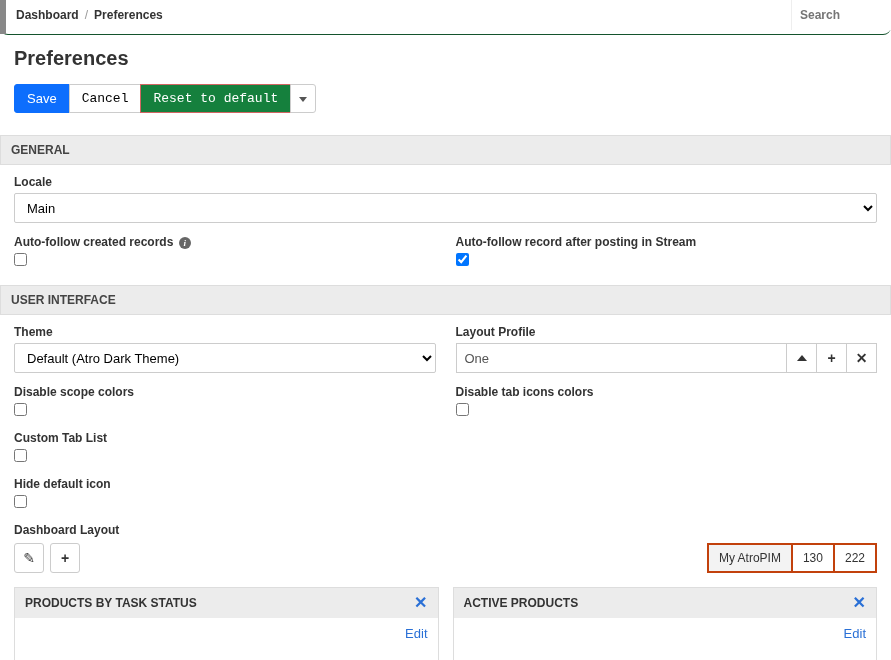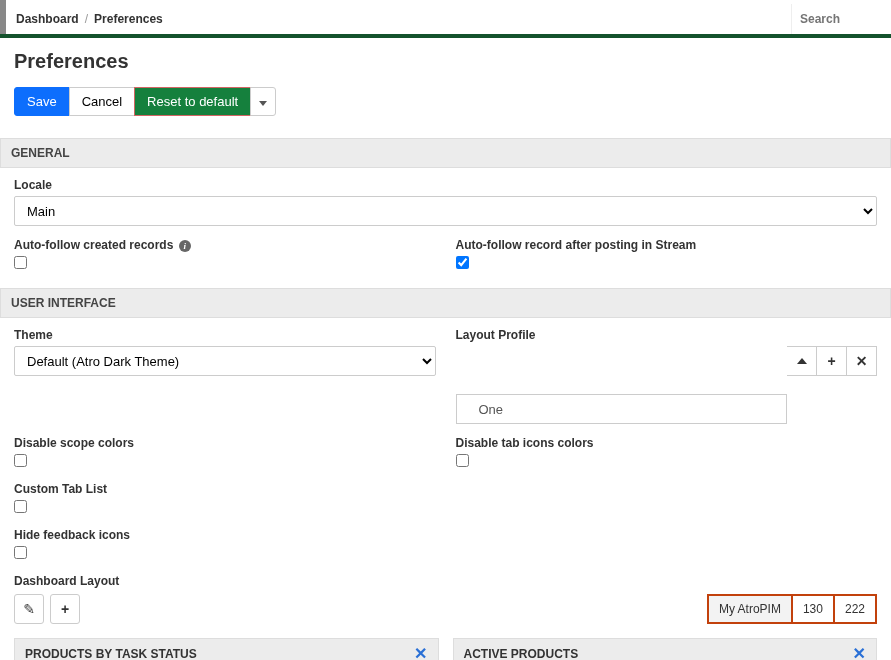--- a/index.html
+++ b/index.html
@@ -1,43 +1,43 @@
 <!DOCTYPE html>
 <html><head>
 <meta charset="utf-8">
 <style>
   * { box-sizing: border-box; margin: 0; padding: 0; }
   body { font-family: Arial, Helvetica, sans-serif; font-size: 13px; color: #333; background: #fff; width: 891px; }
-  .topbar { display: flex; align-items: flex-end; border-bottom: 4px solid #14532d; }
+  .topbar { display: flex; align-items: flex-start; border-bottom: 1px solid #14532d; border-radius: 8px; }
   .vstripe { width: 6px; height: 34px; background: #888; }
   .breadcrumb { padding: 8px 10px; font-size: 12px; flex: 1; display: flex; gap: 6px; }
   .breadcrumb .link { font-weight: 600; color: #333; cursor: pointer; }
   .breadcrumb .sep { color: #999; }
   .breadcrumb .current { font-weight: 600; color: #333; }
   .search { border-left: 1px solid #eee; width: 100px; }
   .search input { border: none; padding: 8px 8px; font-size: 12px; color: #737373; width: 100%; outline: none; font-weight: bold; }
   .page { padding: 12px 14px; }
   h1.title { font-size: 20px; font-weight: 600; margin-bottom: 14px; }
   .toolbar { display: flex; gap: 0; margin-bottom: 22px; }
   .btn { border: 1px solid #ccc; padding: 6px 12px; font-size: 13px; background: #fff; cursor: pointer; }
-  .btn + .btn { margin-left: -1px; }
+  .btn + .btn { margin-left: -1px; font-family: Liberation Mono, monospace; }
   .btn-primary { background: #0d6efd; border-color: #0d6efd; color: #fff; border-radius: 3px 0 0 3px; }
   .btn-danger { background: #15803d; border-color: #d16563; color: #fff; }
   .btn-caret { padding: 6px 8px; border-radius: 0 3px 3px 0; }
   .section-header { background: #ececec; border: 1px solid #ddd; padding: 7px 10px; font-size: 12px; font-weight: 700; color: #444; margin: 0 -14px; }
   .form-section { padding: 10px 0 4px 0; }
   .row { display: flex; gap: 20px; margin-bottom: 12px; }
   .col { flex: 1; }
   .half { width: 50%; }
   .label { font-size: 12px; font-weight: 600; color: #333; margin-bottom: 4px; display: block; }
   .info-icon { display:inline-flex; align-items:center; justify-content:center; width:12px; height:12px; border-radius:50%; background:#666; color:#fff; font-size:9px; margin-left:2px; font-family: Georgia, serif; font-style: italic; }
   select.form-control, .input-like { width: 100%; border: 1px solid #ccc; padding: 5px 8px; font-size: 13px; background: #fff; border-radius: 2px; height: 30px; }
   input[type=checkbox] { width: 13px; height: 13px; }
   .layout-row { display:flex; align-items:stretch; }
-  .layout-input { flex:1; border:1px solid #ccc; padding:5px 22px; font-size:13px; height:30px; display:flex; align-items:center; color:#555;margin-top:48px; }
+  .layout-input { flex:1; border:1px solid #ccc; padding:5px 8px; font-size:13px; height:30px; display:flex; align-items:center; color:#555; }
   .layout-btn { width:30px; height:30px; border:1px solid #ccc; border-left:none; background:#fff; display:flex; align-items:center; justify-content:center; cursor:pointer; font-size:14px; }
   .dash-toolbar { display:flex; justify-content:space-between; align-items:center; margin-top:6px; }
   .dash-left { display:flex; gap:6px; }
   .dash-left .iconbtn { width:30px; height:30px; border:1px solid #ccc; background:#fff; display:flex; align-items:center; justify-content:center; cursor:pointer; font-size:14px; border-radius:3px; }
   .tabs { display:flex; }
   .tab { border:2px solid #c2410c; padding:6px 10px; font-size:12px; cursor:pointer; background:#fff; }
   .tab + .tab { border-left:none; }
   .tab.active { background:#f3f3f3; }
   .dashlets { display:flex; gap:14px; margin-top:14px; }
   .dashlet { flex:1; border:1px solid #ddd; }
@@ -132,21 +132,21 @@
     </div>
     <div class="row">
       <div class="col">
         <label class="label">Custom Tab List</label>
         <input type="checkbox" style="">
       </div>
       <div class="col"></div>
     </div>
     <div class="row">
       <div class="col">
-        <label class="label">Hide feedback icons</label>
+        <label class="label">Hide default icon</label>
         <input type="checkbox" style="">
       </div>
       <div class="col"></div>
     </div>
 
     <label class="label">Dashboard Layout</label>
     <div class="dash-toolbar">
       <div class="dash-left">
         <div class="iconbtn">✎</div>
         <div class="iconbtn" style="font-weight:700;">+</div>

